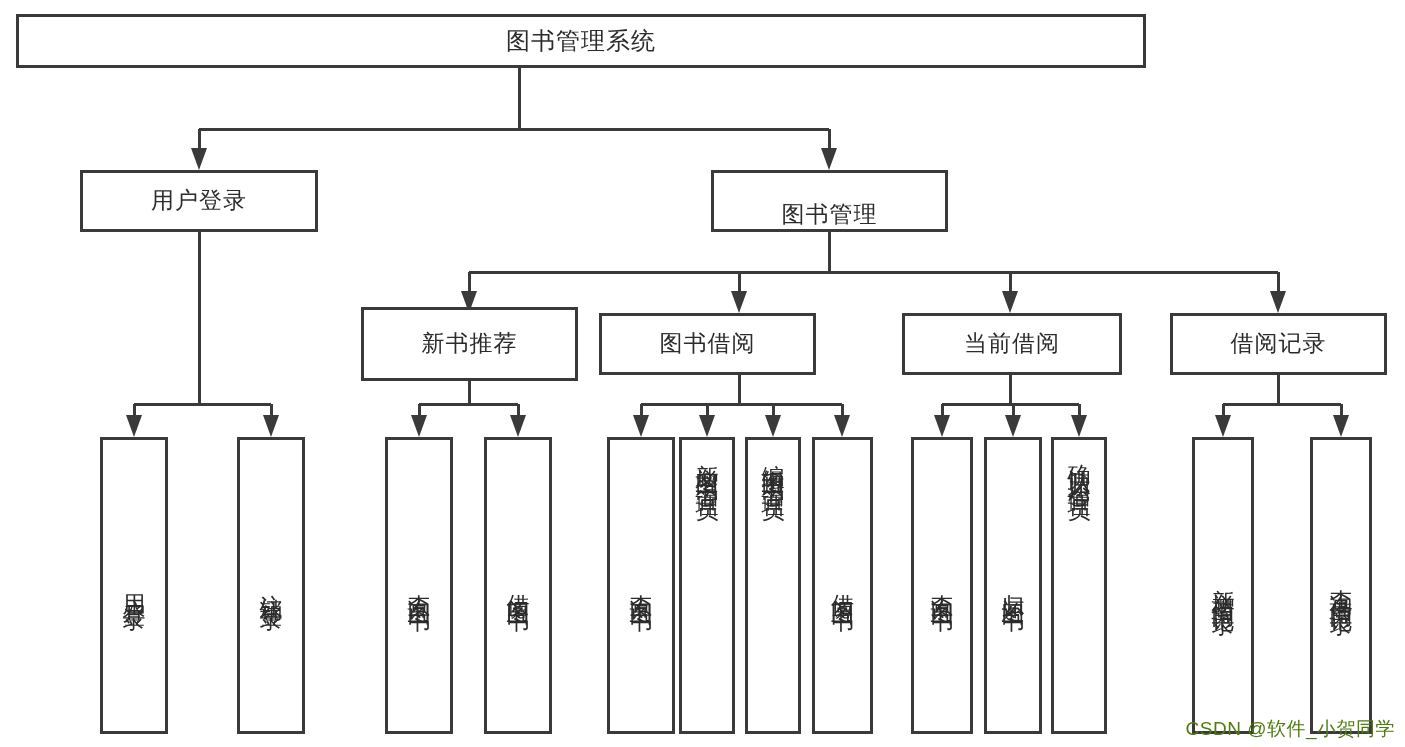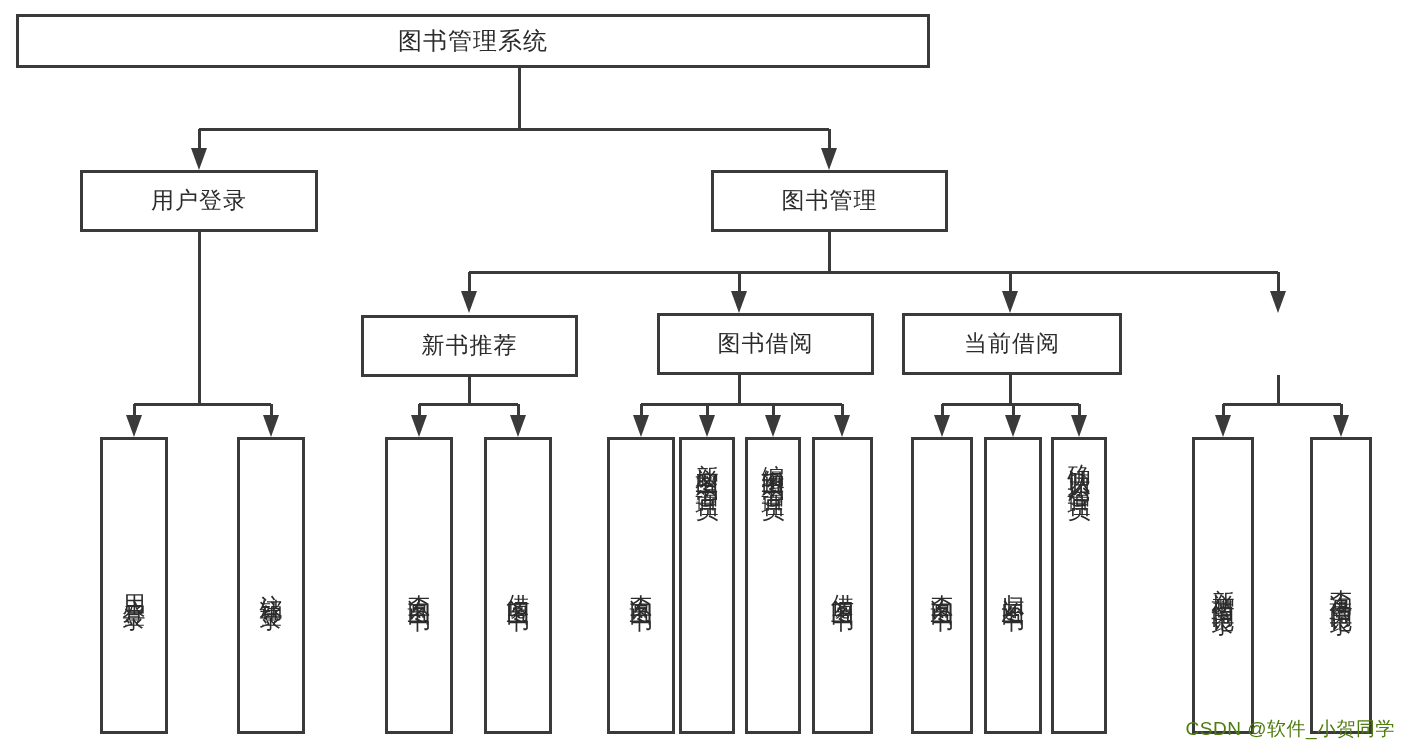--- a/index.html
+++ b/index.html
@@ -128,40 +128,43 @@
       <line x1="1079" y1="404" x2="1079" y2="416" stroke="#3a3a3a" stroke-width="3" shape-rendering="crispEdges"></line>
       <polygon points="1071,415 1087,415 1079,437" fill="#3a3a3a"></polygon>
       <line x1="1278" y1="375" x2="1278" y2="404" stroke="#3a3a3a" stroke-width="3" shape-rendering="crispEdges"></line>
       <line x1="1223" y1="404" x2="1341" y2="404" stroke="#3a3a3a" stroke-width="3" shape-rendering="crispEdges"></line>
       <line x1="1223" y1="404" x2="1223" y2="416" stroke="#3a3a3a" stroke-width="3" shape-rendering="crispEdges"></line>
       <polygon points="1215,415 1231,415 1223,437" fill="#3a3a3a"></polygon>
       <line x1="1341" y1="404" x2="1341" y2="416" stroke="#3a3a3a" stroke-width="3" shape-rendering="crispEdges"></line>
       <polygon points="1333,415 1349,415 1341,437" fill="#3a3a3a"></polygon>
     </svg>
 
-  <div class="node node-h node-root" id="node-root" style="left: 16px; top: 14px; width: 914px; height: 54px;">
+  <div class="node node-h node-root" id="node-root" style="left: 16px; top: 14px; width: 1130px; height: 54px;">
     <span>图书管理系统</span>
   </div>
 
   <div class="node node-h" id="node-l1-0" style="left: 80px; top: 170px; width: 238px; height: 62px;">
     <span>用户登录</span>
   </div>
-  <div class="node node-h" id="node-l1-1" style="left: 711px; top: 170px; width: 237px; height: 62px;">
+  <div class="node node-h" id="node-l1-1" style="left: 711px; top: 170px; width: 237px; height: 62px; align-items: flex-end;">
     <span>图书管理</span>
   </div>
 
-  <div class="node node-h" id="node-l2-0" style="left: 361px; top: 315px; width: 217px; height: 62px;">
+  <div class="node node-h" id="node-l2-0" style="left: 361px; top: 307px; width: 217px; height: 74px;">
     <span>新书推荐</span>
   </div>
-  <div class="node node-h" id="node-l2-1" style="left: 657px; top: 313px; width: 217px; height: 62px;">
+  <div class="node node-h" id="node-l2-1" style="left: 599px; top: 313px; width: 217px; height: 62px;">
     <span>图书借阅</span>
   </div>
   <div class="node node-h" id="node-l2-2" style="left: 902px; top: 313px; width: 220px; height: 62px;">
     <span>当前借阅</span>
   </div>
+  <div class="node node-h" id="node-l2-3" style="left: 1170px; top: 313px; width: 217px; height: 62px;">
+    <span>借阅记录</span>
+  </div>
 
   <div class="node leaf centered" id="leaf-0" style="left: 100px; top: 437px; width: 68px; height: 297px;">
     <span class="vtext">用户登录</span>
   </div>
   <div class="node leaf centered" id="leaf-1" style="left: 237px; top: 437px; width: 68px; height: 297px;">
     <span class="vtext">注销登录</span>
   </div>
   <div class="node leaf centered" id="leaf-2" style="left: 385px; top: 437px; width: 68px; height: 297px;">
     <span class="vtext">查询图书</span>
   </div>

